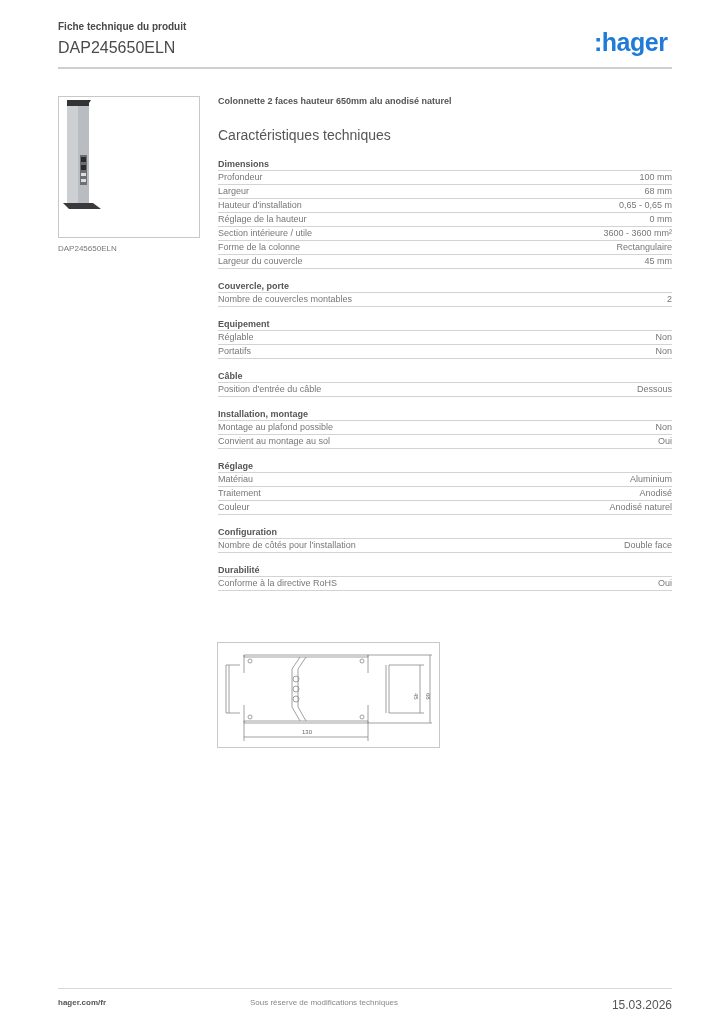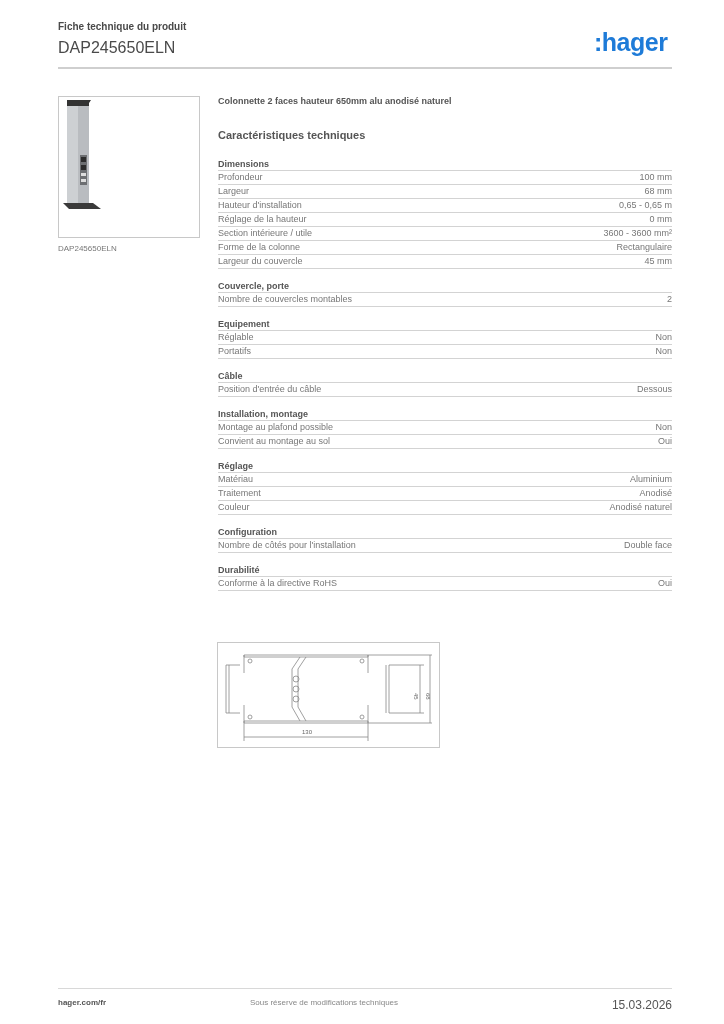--- a/index.html
+++ b/index.html
@@ -5,21 +5,21 @@
   html, body { margin: 0; padding: 0; background: #ffffff; }
   body { width: 724px; height: 1024px; position: relative; font-family: "Liberation Sans", sans-serif; color: #555; overflow: hidden; }
   .hdr-title { position: absolute; left: 58px; top: 21px; font-size: 10px; font-weight: bold; color: #4a4a4a; text-align: right; }
   .hdr-code { position: absolute; left: 58px; top: 39px; font-size: 16px; color: #4a4a4a; }
   .logo { position: absolute; left: 594px; top: 28px; font-size: 25px; font-weight: bold; color: #1e7bd8; letter-spacing: -0.5px; }
   .hdr-rule { position: absolute; left: 58px; top: 67px; width: 614px; height: 2px; background: #cfcfcf; }
   .photo { position: absolute; left: 58px; top: 96px; width: 142px; height: 142px; border: 1px solid #c8c8c8; box-sizing: border-box; background: #fff; }
   .photo-caption { position: absolute; left: 58px; top: 244px; font-size: 8px; color: #777; }
   .main { position: absolute; left: 218px; top: 96px; width: 454px; }
   .prod-title { font-size: 9px; font-weight: bold; color: #555; height: 14px; line-height: 10px; }
-  .tech-title { font-size: 11px; font-weight: bold; color: #555; margin-top: 20px; height: 14px; line-height: 10px; }
+  .tech-title { font-size: 14px; font-weight: normal; color: #555; margin-top: 20px; height: 14px; line-height: 10px; }
   .section { margin-top: 11px; }
   .section-head { font-size: 9px; font-weight: bold; color: #555; height: 12px; line-height: 12px; border-bottom: 1.5px solid #d3d3d3; padding-bottom: 0; }
   .row { display: flex; justify-content: space-between; font-size: 9px; color: #777; height: 13px; line-height: 13px; border-bottom: 1.5px solid #d3d3d3; }
   .photos-title { font-size: 9px; font-weight: bold; color: #555; position: absolute; left: 218px; top: 624px; margin-top: 34px; }
   .drawing { position: absolute; left: 217px; top: 642px; width: 223px; height: 106px; border: 1px solid #c8c8c8; box-sizing: border-box; background: #fff; }
   .ftr-rule { position: absolute; left: 58px; top: 988px; width: 614px; height: 1px; background: #d8d8d8; }
   .ftr-left { position: absolute; left: 58px; top: 998px; font-size: 8px; font-weight: bold; color: #555; }
   .ftr-mid { position: absolute; left: 0; width: 628px; text-align: center; top: 998px; font-size: 8px; color: #888; padding-left: 10px; }
   .ftr-right { position: absolute; right: 52px; top: 998px; font-size: 12px; font-weight: normal; color: #555; }
 </style>

